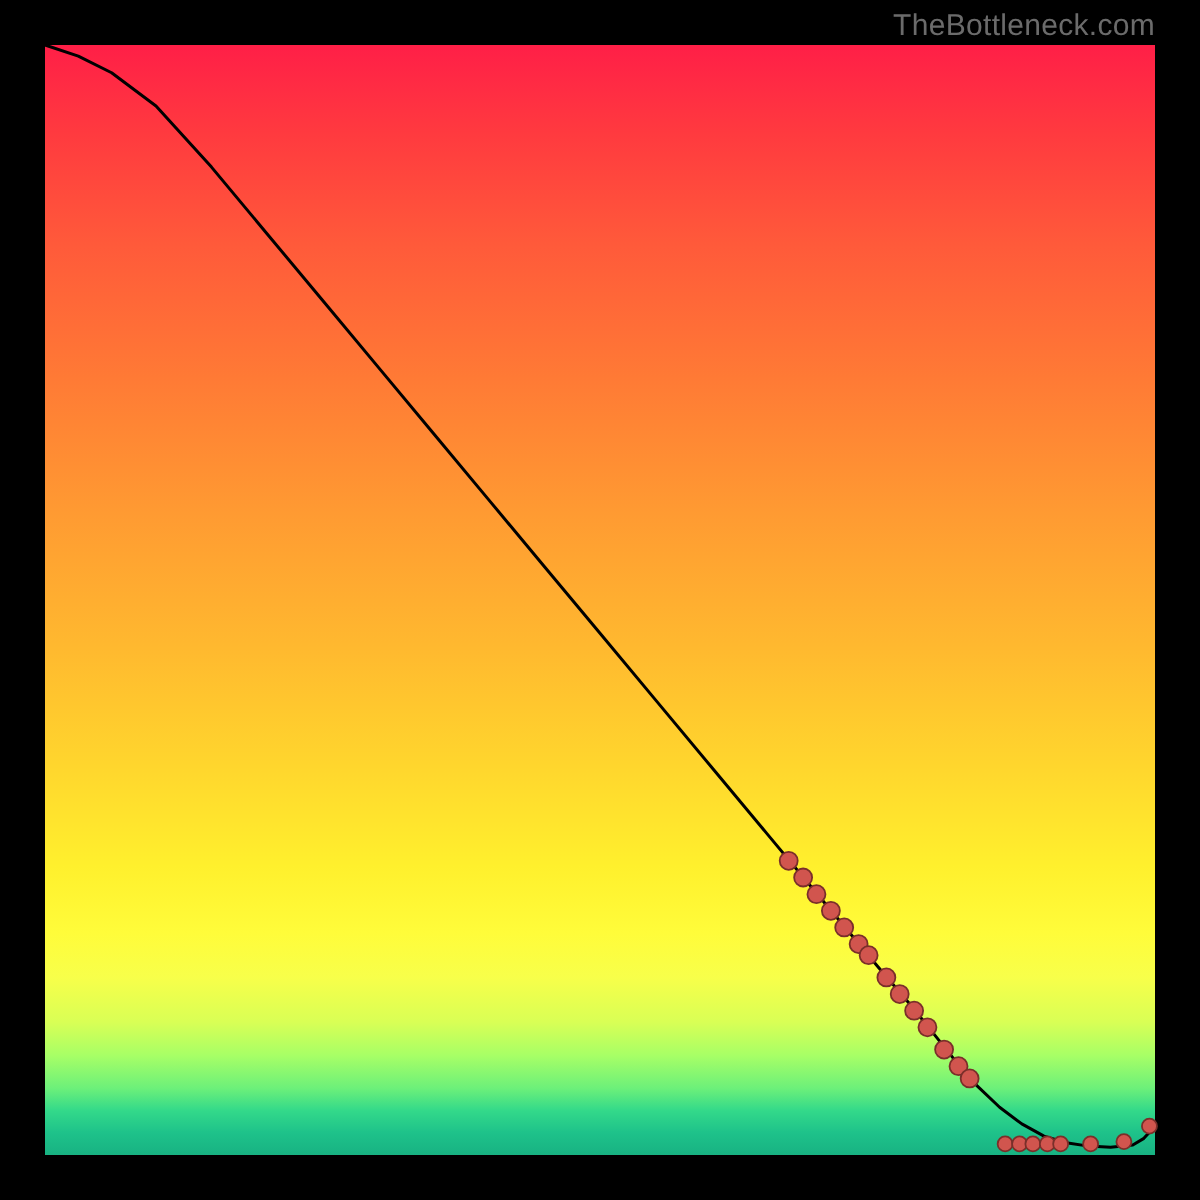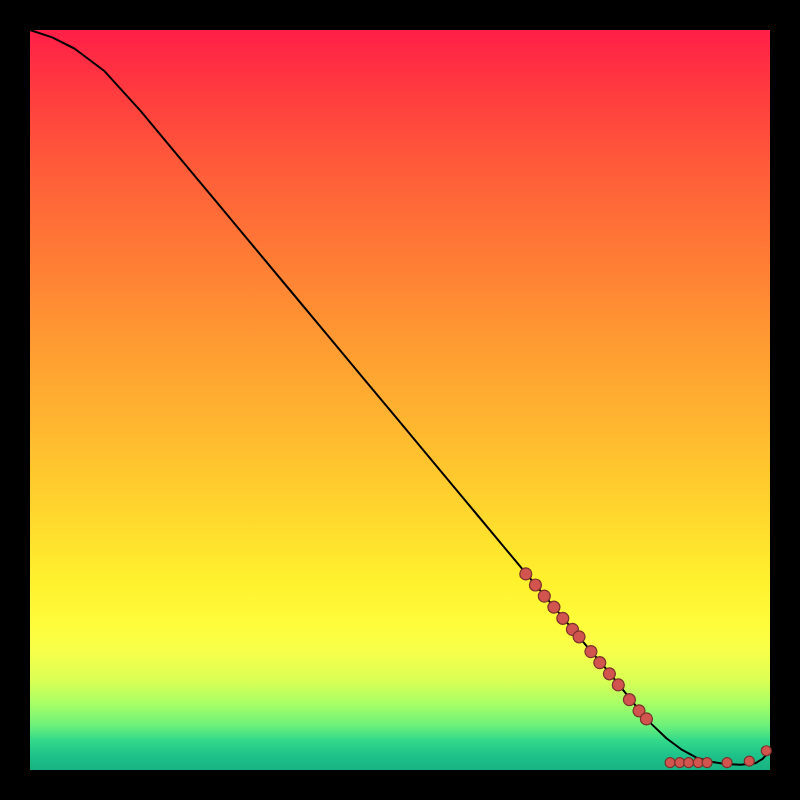--- a/index.html
+++ b/index.html
@@ -72,20 +72,21 @@
   .marker {
     fill: #d1554e;
     stroke: #7a2f2a;
     stroke-width: 1.2;
   }
 </style>
 </head>
 <body>
 
 <div class="frame">
+  <div class="attribution">TheBottleneck.com</div>
 
   <div class="plot">
     <svg class="overlay" viewBox="0 0 740 740">
       <path id="curve-path" class="curve" d="M0.00 0.00 L22.20 7.40 L44.40 18.50 L74.00 40.70 L111.00 81.40 L148.00 125.80 L185.00 170.20 L222.00 214.60 L259.00 259.00 L296.00 303.40 L333.00 347.80 L370.00 392.20 L407.00 436.60 L444.00 481.00 L481.00 525.40 L518.00 569.80 L555.00 614.20 L577.20 640.10 L592.00 658.60 L606.80 677.10 L621.60 694.12 L636.40 708.18 L651.20 719.28 L666.00 727.42 L680.80 731.86 L695.60 734.08 L710.40 734.82 L725.20 733.34 L732.60 728.90 L740.00 720.76"></path>
       <g id="markers">
           <circle cx="495.80" cy="543.90" r="6" class="marker"></circle>
           <circle cx="505.42" cy="555.00" r="6" class="marker"></circle>
           <circle cx="514.30" cy="566.10" r="6" class="marker"></circle>
           <circle cx="523.92" cy="577.20" r="6" class="marker"></circle>
           <circle cx="532.80" cy="588.30" r="6" class="marker"></circle>

